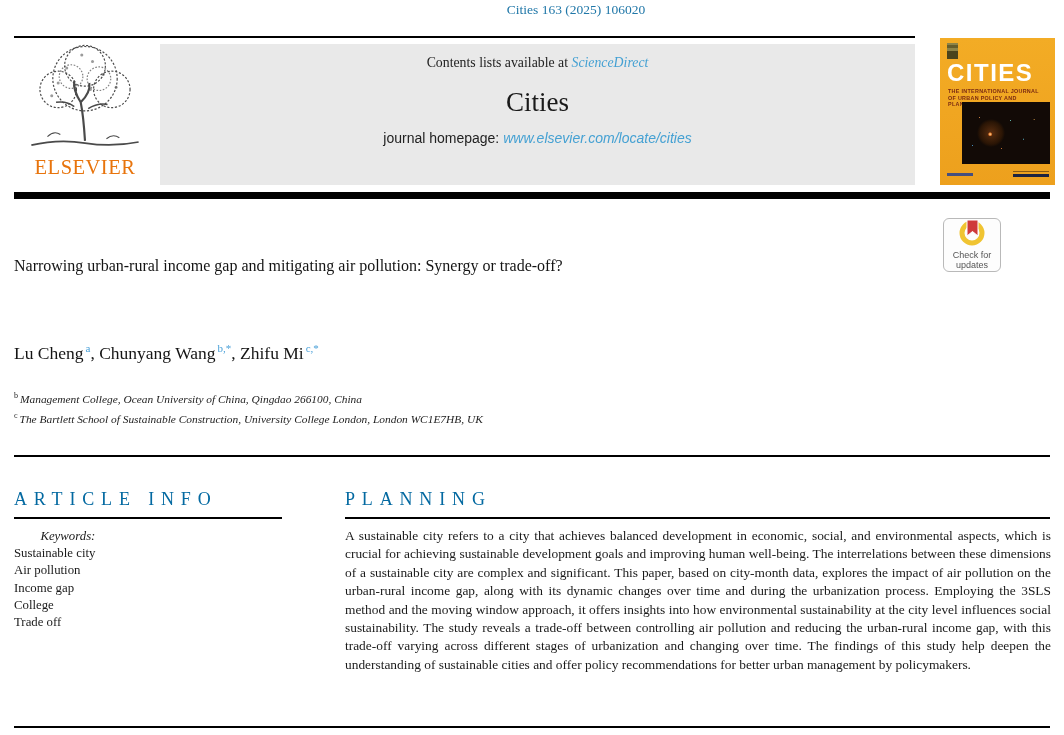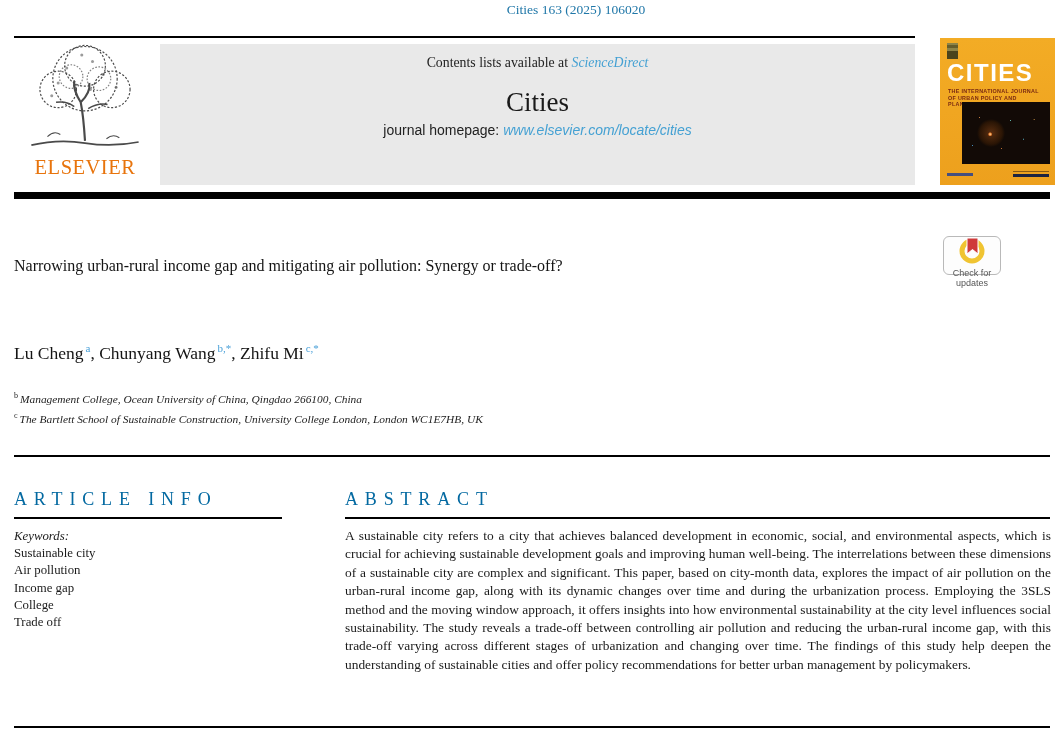--- a/index.html
+++ b/index.html
@@ -21,21 +21,21 @@
 
   
   .elsevier-block{left:14px;top:42px;width:142px;height:143px;text-align:center;}
   .elsevier-word{font-size:20.5px;color:#e8740c;letter-spacing:0.5px;margin-top:-2px;font-weight:400;}
 
   
   .banner{left:160px;top:44px;width:755px;height:141px;background:#e9e9e9;text-align:center;}
   .banner-line1{margin-top:11px;font-size:13.8px;color:#222;}
   .link-blue{color:#45a1d3;cursor:pointer;text-decoration:none;font-style:italic;}
   .banner-title{margin-top:16px;font-size:27px;color:#1a1a1a;}
-  .banner-homepage{margin-top:4px;font-size:14px;color:#222;
+  .banner-homepage{margin-top:12px;font-size:14px;color:#222;
        font-family:"Liberation Sans","DejaVu Sans",sans-serif;}
 
   
   .cover{left:940px;top:38px;width:115px;height:147px;background:linear-gradient(#f3ac25,#eda01d);
          overflow:hidden;cursor:pointer;}
   .cover-stamp{position:absolute;left:7px;top:5px;width:11px;height:16px;background:#4a441c;
          box-shadow:inset 0 2px 0 #8d8448, inset 0 5px 0 #655d2c, inset 0 8px 0 #8d8448;}
   .cover-title{position:absolute;left:7px;top:21px;font-family:"Liberation Sans","DejaVu Sans",sans-serif;
          font-weight:bold;font-size:24px;letter-spacing:1.5px;color:#ffffff;}
   .cover-subtitle{position:absolute;left:8px;top:50px;width:100px;
@@ -49,39 +49,39 @@
       radial-gradient(circle 1px at 82% 28%, #d8a04a 0%, transparent 90%),
       radial-gradient(circle 1px at 45% 75%, #cf7a3a 0%, transparent 90%),
       radial-gradient(circle 1px at 12% 70%, #4a9fd8 0%, transparent 90%),
       radial-gradient(circle 14px at 33% 50%, #5a2e10 0%, #2a1505 80%, transparent 100%),
       #120a06;}
   .cover-mark-left{position:absolute;left:7px;bottom:9px;width:26px;height:3px;background:#27418f;opacity:.85;}
   .cover-mark-right{position:absolute;right:6px;bottom:8px;width:36px;height:3.5px;background:#1d2340;}
   .cover-mark-right2{position:absolute;right:6px;bottom:13px;width:36px;height:1.5px;background:#8a5a12;}
 
   
-  .badge{left:943px;top:236px;width:58px;height:39px;border:1.5px solid #b9b9b9;border-radius:6px;
+  .badge{left:943px;top:218px;width:58px;height:54px;border:1.5px solid #b9b9b9;border-radius:6px;
          background:#fdfdfd;text-align:center;cursor:pointer;box-sizing:border-box;}
   .badge-label{font-family:"Liberation Sans","DejaVu Sans",sans-serif;font-size:9px;line-height:9.5px;
          color:#555;margin-top:0px;}
 
   
   .title{left:14px;top:250px;width:916px;font-size:16px;line-height:31px;font-weight:400;
          color:#141414;margin:0;}
   .authors{left:14px;top:342px;font-size:17.5px;color:#141414;}
   .authors sup{color:#4aa0d8;font-size:11px;margin-left:2px;}
   .affiliations{left:14px;top:388px;font-size:11.4px;line-height:15.8px;font-style:italic;color:#222;}
   .affiliations sup{font-style:normal;font-size:8px;margin-right:2px;}
 
   
   .section-heading{font-size:18px;letter-spacing:0.38em;color:#0369a1;}
   .heading-info{left:14px;top:489px;}
   .heading-abs{left:345px;top:489px;}
   .keywords{left:14px;top:528px;font-size:12.8px;line-height:17.2px;color:#1a1a1a;}
-  .keywords-label{font-style:italic;}
+  .keywords-label{font-style:italic;text-align:right;}
   .abstract-text{left:345px;top:527px;width:706px;font-size:13.4px;line-height:18.4px;
          text-align:justify;color:#1a1a1a;}
 </style>
 </head>
 <body>
 
 <div class="page">
 
   <div class="abs citation">Cities 163 (2025) 106020</div>
 
@@ -163,19 +163,19 @@
   <div class="abs rule rule-info"></div>
   <div class="abs keywords">
     <div class="keywords-label">Keywords:</div>
     <div>Sustainable city</div>
     <div>Air pollution</div>
     <div>Income gap</div>
     <div>College</div>
     <div>Trade off</div>
   </div>
 
-  <div class="abs section-heading heading-abs">ABSTRACT</div>
+  <div class="abs section-heading heading-abs">PLANNING</div>
   <div class="abs rule rule-abs"></div>
   <div class="abs abstract-text">A sustainable city refers to a city that achieves balanced development in economic, social, and environmental aspects, which is crucial for achieving sustainable development goals and improving human well-being. The interrelations between these dimensions of a sustainable city are complex and significant. This paper, based on city-month data, explores the impact of air pollution on the urban-rural income gap, along with its dynamic changes over time and during the urbanization process. Employing the 3SLS method and the moving window approach, it offers insights into how environmental sustainability at the city level influences social sustainability. The study reveals a trade-off between controlling air pollution and reducing the urban-rural income gap, with this trade-off varying across different stages of urbanization and changing over time. The findings of this study help deepen the understanding of sustainable cities and offer policy recommendations for better urban management by policymakers.</div>
 
   <div class="abs rule rule-bottom"></div>
 
 </div>
 
 </body></html>

